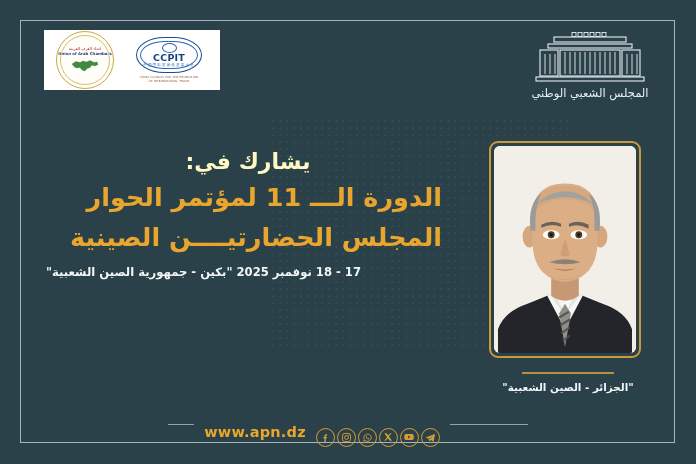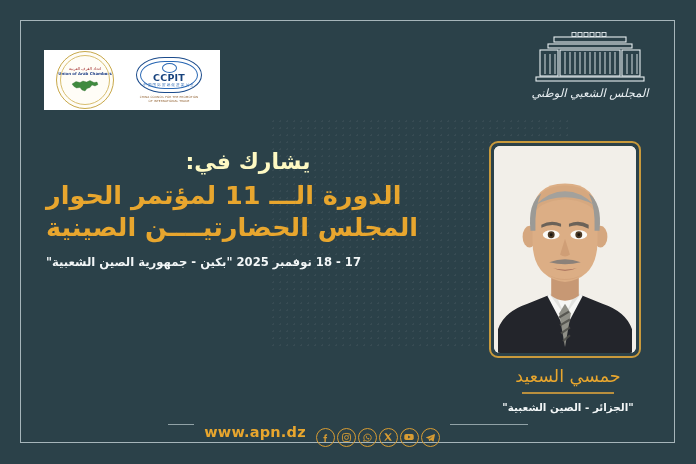--- a/index.html
+++ b/index.html
@@ -42,21 +42,21 @@
     height: 423px;
     border: 1px solid rgba(214, 226, 230, 0.72);
     box-sizing: border-box;
     pointer-events: none;
   }
 
   
   .logo-card {
     position: absolute;
     left: 44px;
-    top: 50px;
+    top: 30px;
     width: 176px;
     height: 60px;
     background: #ffffff;
     display: flex;
     align-items: center;
     justify-content: space-around;
     padding: 0 4px;
     box-sizing: border-box;
   }
   .ccpit {
@@ -168,21 +168,20 @@
     align-items: center;
   }
   .apn-emblem svg { display:block; }
   .apn-emblem-text {
     margin-top: 2px;
     font-size: 11.5px;
     color: #e7eef1;
     letter-spacing: 0.4px;
     line-height: 1;
     white-space: nowrap;
-    font-style: italic;
   }
 
   
   .headline {
     position: absolute;
     right: 246px;
     top: 150px;
     width: 404px;
     text-align: left;
     direction: rtl;
@@ -193,22 +192,22 @@
     font-weight: 700;
     line-height: 1.1;
     margin: 0 0 6px 0;
     text-align: center;
   }
   .title-line {
     color: #e8a62e;
     font-weight: 700;
     font-size: 25.5px;
     line-height: 1.25;
-    margin: 0;
-    text-align: left;
+    margin: 8px;
+    text-align: right;
     white-space: nowrap;
   }
   .title-line.l1 { letter-spacing: 0px; }
   .title-line.l2 { letter-spacing: 0px; }
   .title-line.l3 { letter-spacing: 0px; }
 
   .event-meta {
     margin-top: 12px;
     color: #f2f6f7;
     font-size: 11.6px;
@@ -445,21 +444,20 @@
         <path d="M60 118 Q76 112 92 118 Q76 122 60 118 Z" fill="#8b8179"></path>
 
         <path d="M64 124 Q76 129 88 124 Q76 127 64 124 Z" fill="#a26a58"></path>
 
         <path d="M58 130 Q76 142 94 130 Q76 140 58 130 Z" fill="#d0a078" opacity="0.7"></path>
       </svg>
     </div>
   </div>
 
   <div class="person">
-    <div class="person-name">حمسي السعيد</div>
     <div class="person-rule"></div>
     <div class="person-role">"الجزائر - الصين الشعبية"</div>
   </div>
 
   <div class="footer">
     <div class="footer-rule left"></div>
 
     <div class="site-url">www.apn.dz</div>
 
     <div class="socials">

